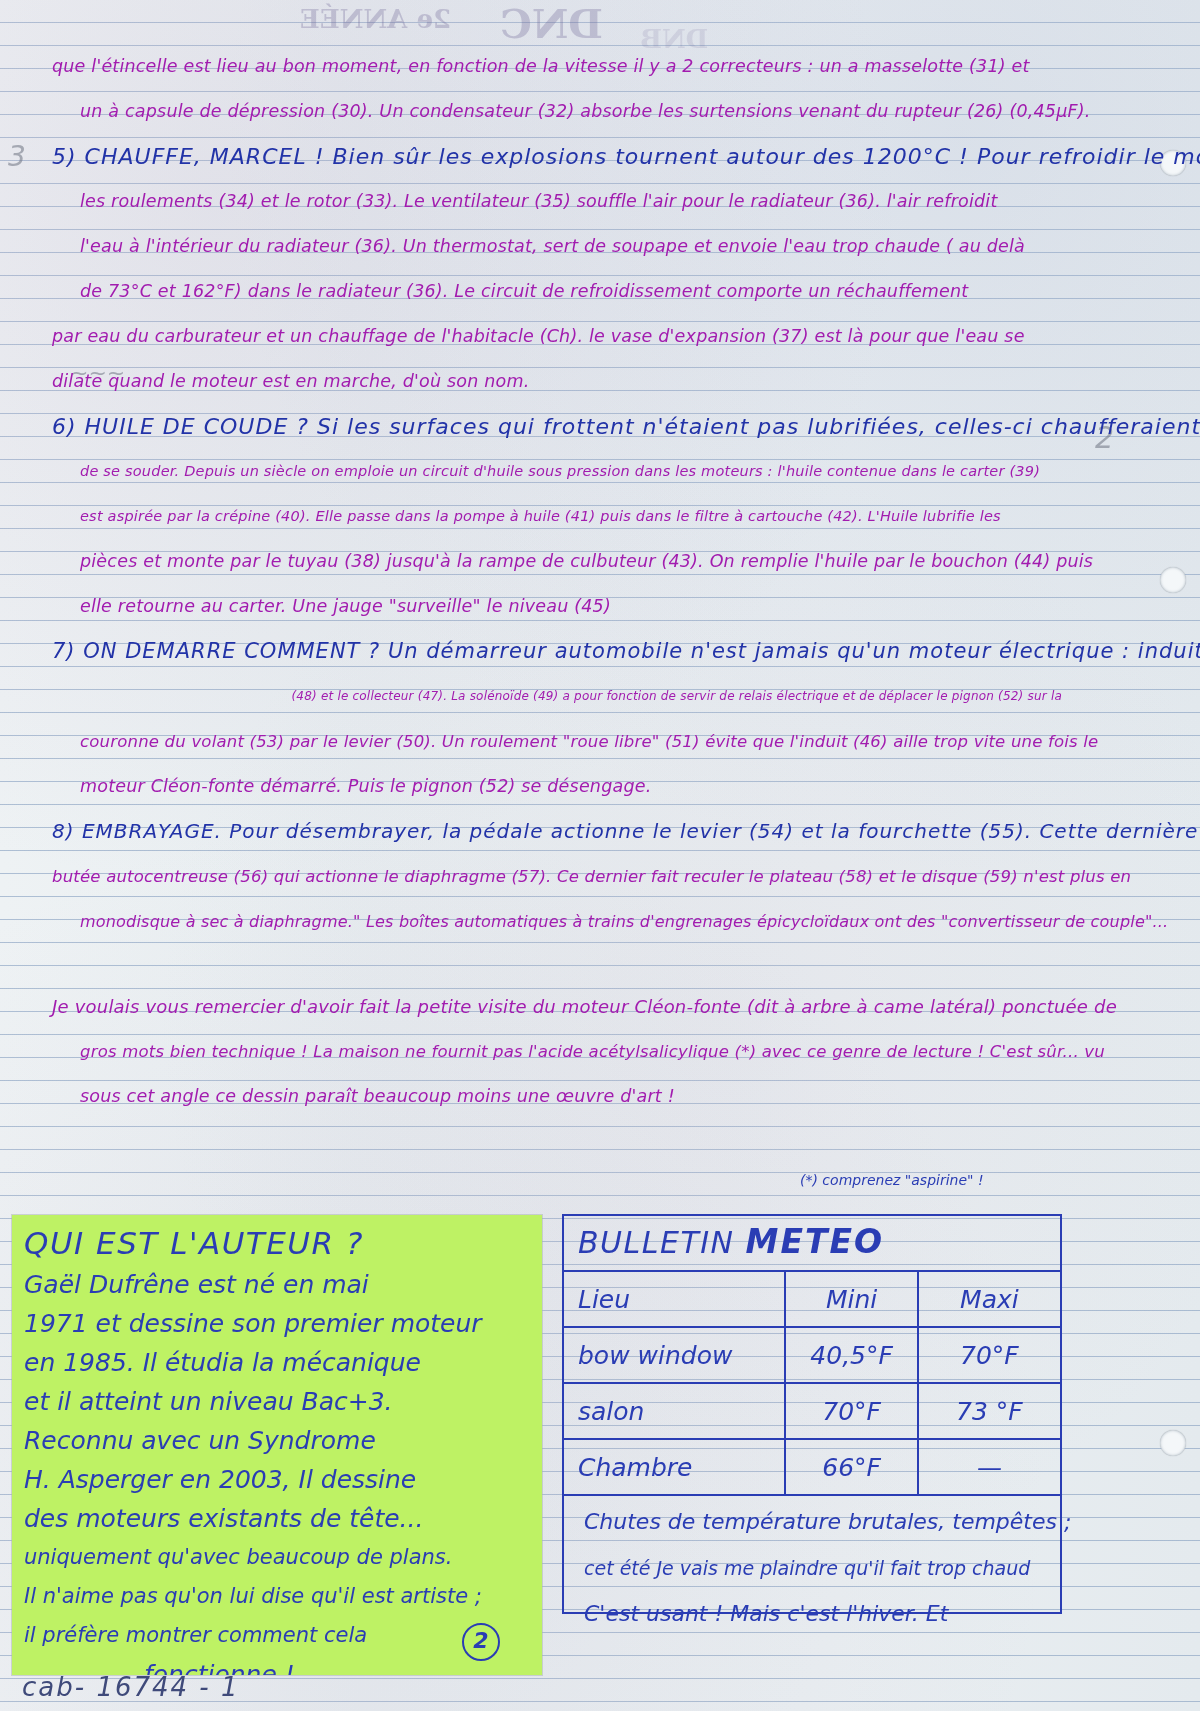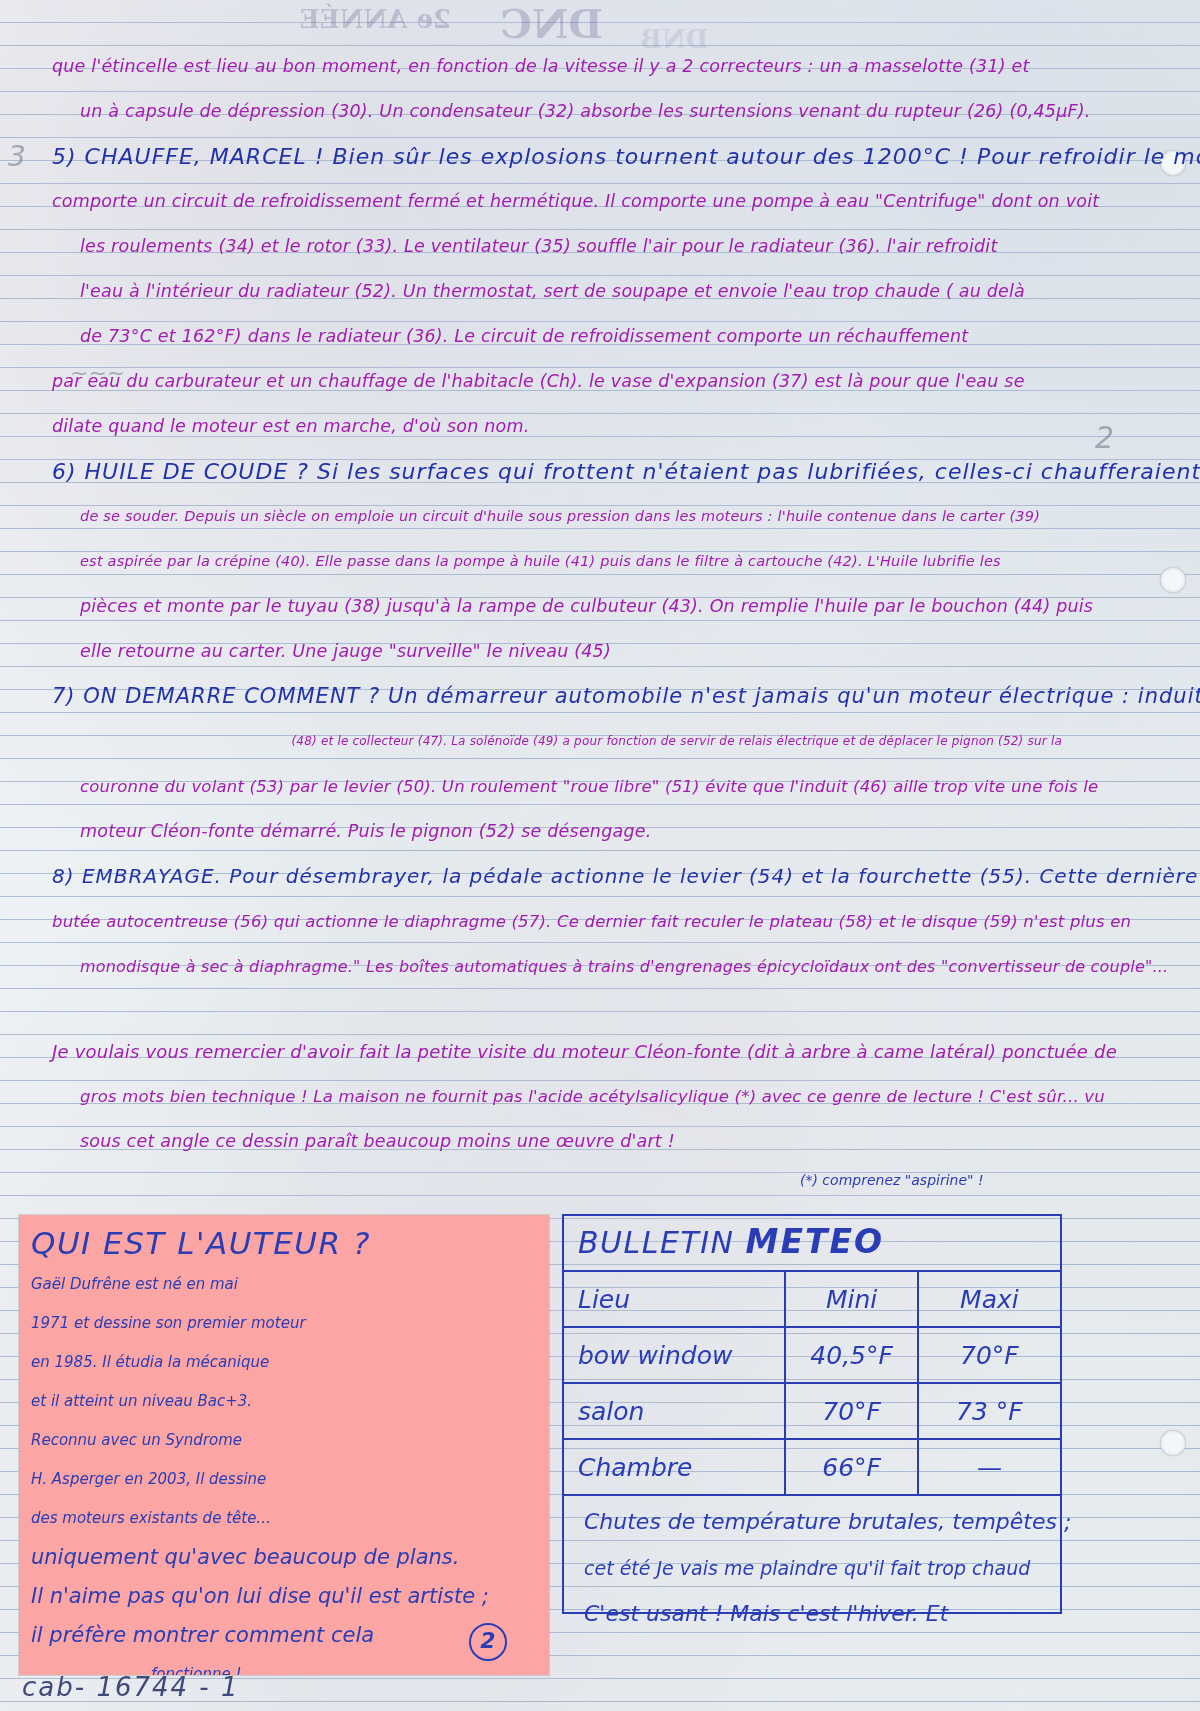--- a/index.html
+++ b/index.html
@@ -91,40 +91,40 @@
     font-size: 31px;
     font-style: italic;
     letter-spacing: 1px;
     color: #2233a8;
   }
   .small { font-size: 14.5px; }
 
   
   #author-box {
     position: absolute;
-    left: 19px;
+    left: 12px;
     top: 1215px;
     width: 530px;
     height: 460px;
-    background: #fca5a5;
+    background: #bef264;
     box-shadow: 0 0 0 1px rgba(170,180,175,0.5);
     padding: 6px 10px 0 12px;
     box-sizing: border-box;
     overflow: hidden;
   }
   #author-box .atitle {
     font-size: 31px;
     font-style: italic;
     color: #2a3db4;
     letter-spacing: 1.5px;
     line-height: 44px;
     white-space: nowrap;
   }
   #author-box .aline {
-    font-size: 15px;
+    font-size: 25px;
     font-style: italic;
     color: #2a3db4;
     line-height: 39px;
     white-space: nowrap;
   }
   #author-box .aline.sm { font-size: 21px; }
   .circled2 {
     position: absolute;
     right: 42px;
     bottom: 14px;
@@ -229,23 +229,22 @@
   <div class="pencil" style="left:70px; top:360px; font-size:22px;">~~~</div>
 
   <div class="hole" style="top:150px;"></div>
   <div class="hole" style="top:567px;"></div>
   <div class="hole" style="top:1430px;"></div>
 
   <div id="body-text" class="hw">
     <div class="line">que l'étincelle est lieu au bon moment, en fonction de la vitesse il y a 2 correcteurs : un a masselotte (31) et</div>
     <div class="line indent">un à capsule de dépression (30). Un condensateur (32) absorbe les surtensions venant du rupteur (26) (0,45µF).</div>
     <div class="line big" style="font-size:22px;">5) CHAUFFE, MARCEL ! Bien sûr les explosions tournent autour des 1200°C ! Pour refroidir le moteur</div>
-    <div class="line">comporte un circuit de refroidissement fermé et hermétique. Il comporte une pompe à eau "Centrifuge" dont on voit</div>
     <div class="line indent">les roulements (34) et le rotor (33). Le ventilateur (35) souffle l'air pour le radiateur (36). l'air refroidit</div>
-    <div class="line indent">l'eau à l'intérieur du radiateur (52). Un thermostat, sert de soupape et envoie l'eau trop chaude ( au delà</div>
+    <div class="line indent">l'eau à l'intérieur du radiateur (36). Un thermostat, sert de soupape et envoie l'eau trop chaude ( au delà</div>
     <div class="line indent">de 73°C et 162°F) dans le radiateur (36). Le circuit de refroidissement comporte un réchauffement</div>
     <div class="line">par eau du carburateur et un chauffage de l'habitacle (Ch). le vase d'expansion (37) est là pour que l'eau se</div>
     <div class="line">dilate quand le moteur est en marche, d'où son nom.</div>
     <div class="line big" style="font-size:22px;">6) HUILE DE COUDE ? Si les surfaces qui frottent n'étaient pas lubrifiées, celles-ci chaufferaient au point</div>
     <div class="line indent small">de se souder. Depuis un siècle on emploie un circuit d'huile sous pression dans les moteurs : l'huile contenue dans le carter (39)</div>
     <div class="line indent small">est aspirée par la crépine (40). Elle passe dans la pompe à huile (41) puis dans le filtre à cartouche (42). L'Huile lubrifie les</div>
     <div class="line indent">pièces et monte par le tuyau (38) jusqu'à la rampe de culbuteur (43). On remplie l'huile par le bouchon (44) puis</div>
     <div class="line indent">elle retourne au carter. Une jauge "surveille" le niveau (45)</div>
     <div class="line big" style="font-size:21px;">7) ON DEMARRE COMMENT ? Un démarreur automobile n'est jamais qu'un moteur électrique : induit (46), l'inducteur</div>
     <div class="line" style="font-size:12px;text-align:right;">(48) et le collecteur (47). La solénoïde (49) a pour fonction de servir de relais électrique et de déplacer le pignon (52) sur la</div>

